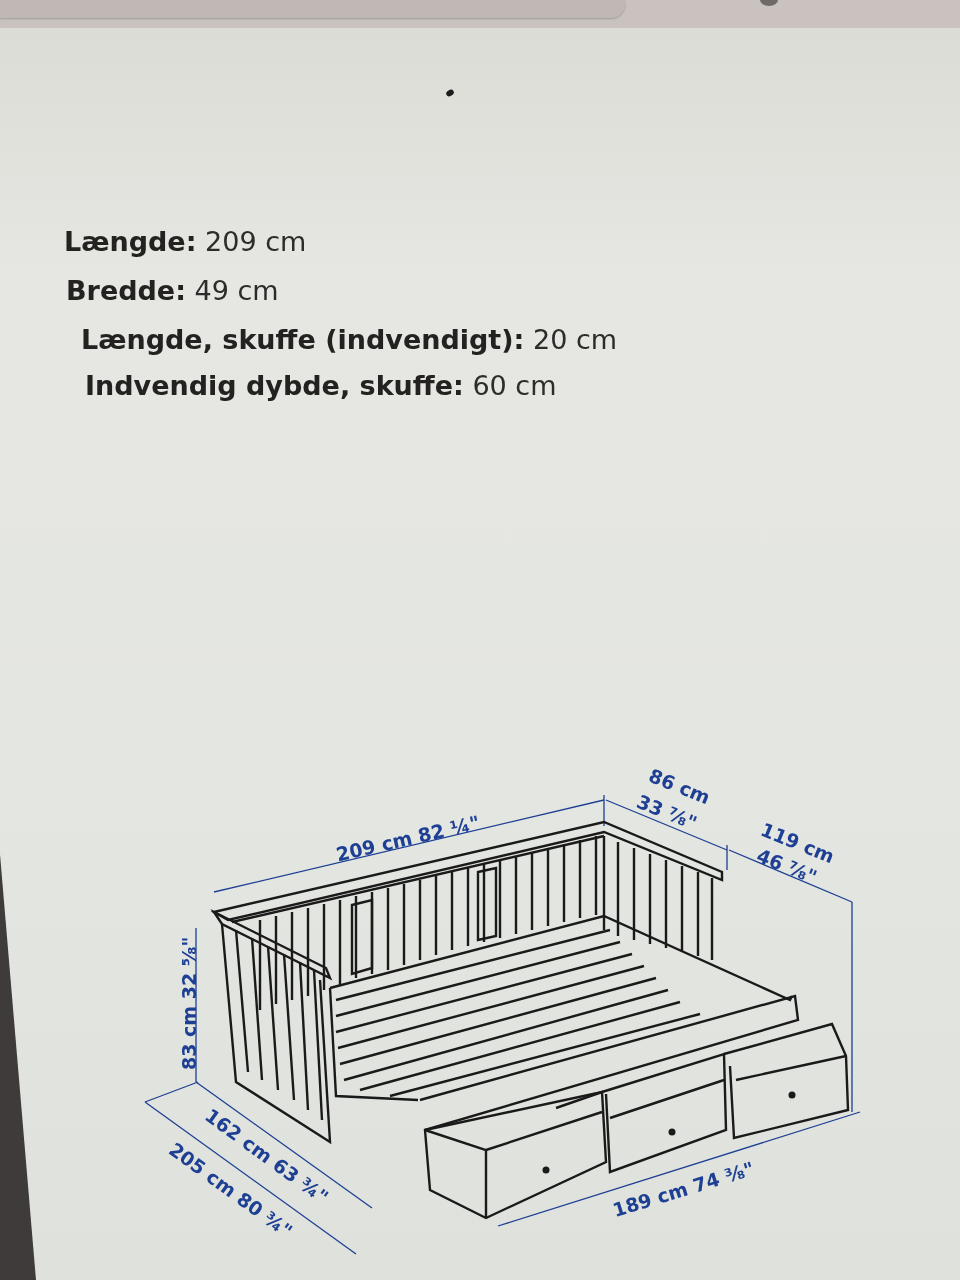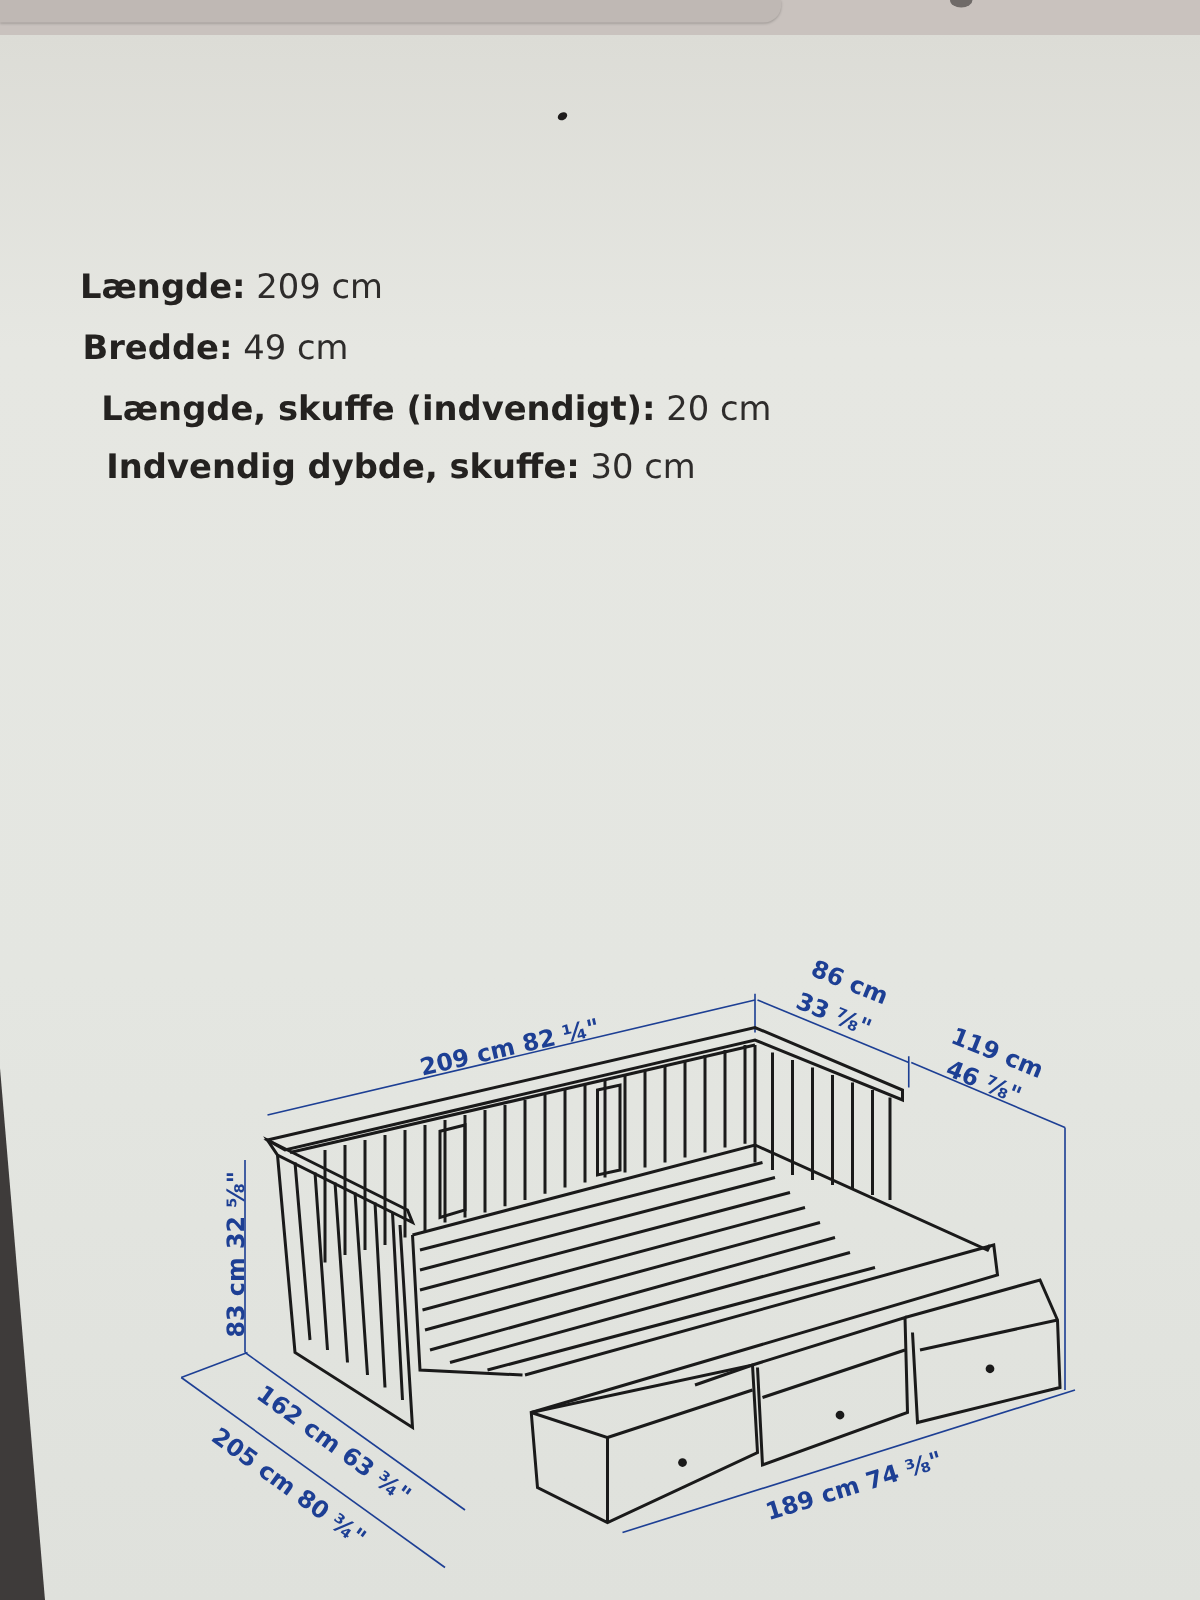--- a/index.html
+++ b/index.html
@@ -20,21 +20,21 @@
   .topbar .tab {
     position:absolute; left:0; top:0; width:625px; height:18px;
     background:#bfb8b4; border-bottom-right-radius:14px;
     box-shadow:0 1px 2px rgba(0,0,0,0.2);
   }
   .topbar .dot {
     position:absolute; left:760px; top:-6px; width:18px; height:12px;
     border-radius:50%; background:#6f6a68;
   }
   .speck { position:absolute; background:#1e1c1c; border-radius:50%; }
-  .specs { position:absolute; left:64px; top:212px; }
+  .specs { position:absolute; left:64px; top:224px; }
   .spec-row {
     font-size:27px; color:#2e2c2b; height:49px; line-height:36px; white-space:nowrap;
   }
   .spec-row .k { font-weight:bold; color:#242220; }
   .dim {
     position:absolute; color:#1d3f94; font-weight:bold; font-size:19px; white-space:nowrap;
     transform-origin:left top;
   }
 </style>
 </head>
@@ -46,21 +46,21 @@
 </div>
 
 <div class="screen">
   <div class="speck" style="left:446px;top:62px;width:8px;height:6px;transform:rotate(-30deg);"></div>
 </div>
 
 <div class="specs">
   <div class="spec-row" style="padding-left:0px"><span class="k">Længde:</span> <span>209 cm</span></div>
   <div class="spec-row" style="padding-left:2px"><span class="k">Bredde:</span> <span>49 cm</span></div>
   <div class="spec-row" style="padding-left:17px"><span class="k">Længde, skuffe (indvendigt):</span> <span>20 cm</span></div>
-  <div class="spec-row" style="padding-left:21px;margin-top:-3px"><span class="k">Indvendig dybde, skuffe:</span> <span>30 cm</span></div>
+  <div class="spec-row" style="padding-left:21px;margin-top:-3px"><span class="k">Indvendig dybde, skuffe:</span> <span>60 cm</span></div>
 </div>
 
 <svg style="position:absolute;left:0;top:0" width="960" height="1280" viewBox="0 0 960 1280">
   <g stroke="#1d3f94" stroke-width="1.3" fill="none">
     <line x1="214" y1="892" x2="604" y2="800"></line>
     <line x1="606" y1="800" x2="727" y2="850"></line>
     <line x1="729" y1="850" x2="852" y2="902"></line>
     <line x1="852" y1="902" x2="852" y2="1112"></line>
     <line x1="196" y1="928" x2="196" y2="1082"></line>
     <line x1="196" y1="1082" x2="372" y2="1208"></line>

